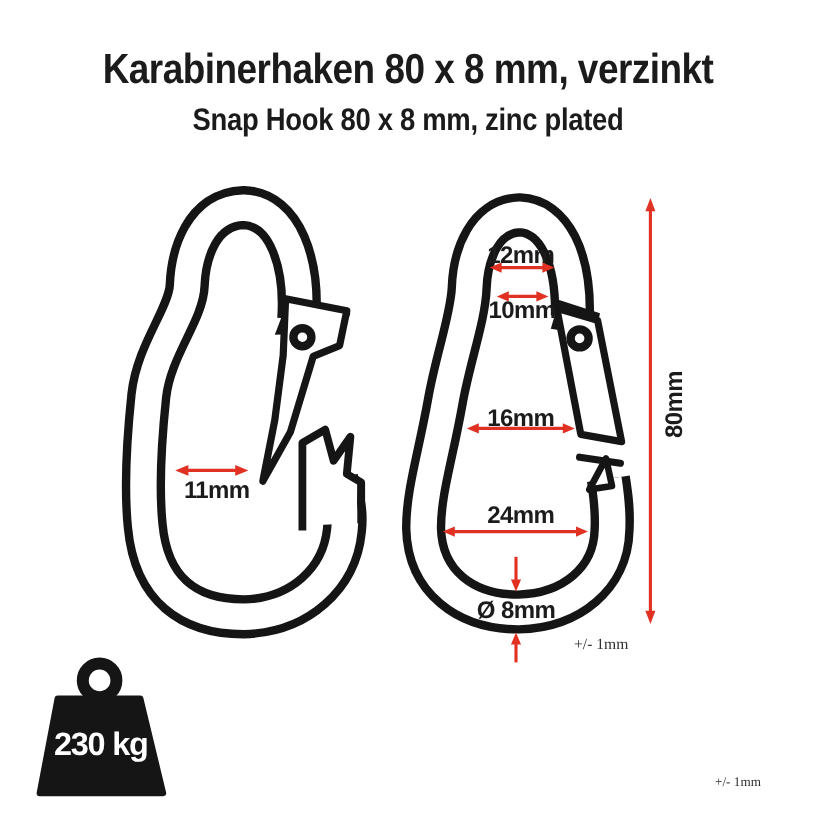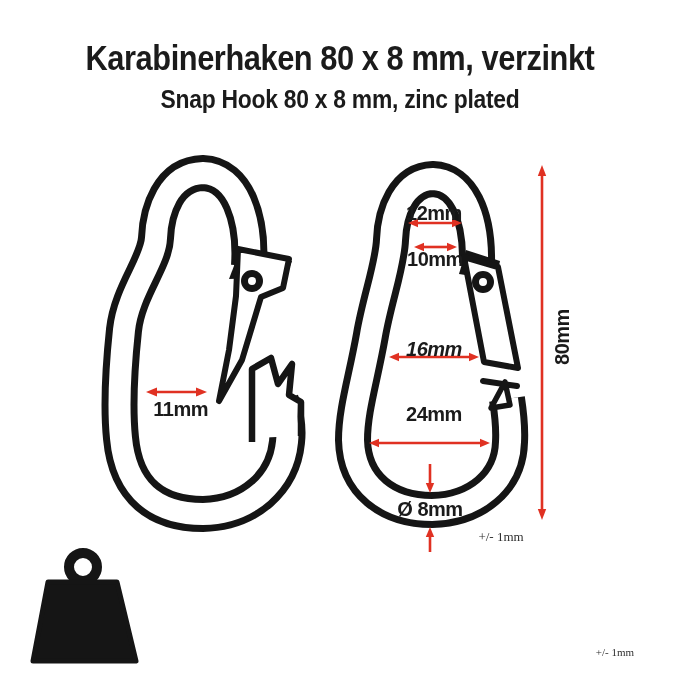--- a/index.html
+++ b/index.html
@@ -130,26 +130,27 @@
 
   <div class="hdr title">Karabinerhaken 80 x 8 mm, verzinkt</div>
   <div class="hdr subtitle">Snap Hook 80 x 8 mm, zinc plated</div>
 
   <div class="dim" style="left:146px;top:399px;width:62px;text-align:right;">11mm</div>
 
   <div class="dim" style="left:404px;top:203px;width:60px;">12mm</div>
 
   <div class="dim" style="left:404px;top:249px;width:62px;text-align:center;">10mm</div>
 
-  <div class="dim" style="left:404px;top:339px;width:60px;font-style:italic;">16mm</div>
+  <div class="dim" style="left:404px;top:339px;width:60px;">16mm</div>
 
-  <div class="dim" style="left:404px;top:404px;width:60px;">24mm</div>
+  <div class="dim" style="left:404px;top:420px;width:60px;">24mm</div>
 
   <div class="dim" style="left:396px;top:499px;width:68px;">Ø 8mm</div>
 
   <div class="dim dim-rot" style="left:532px;top:327px;width:60px;height:20px;">80mm</div>
 
   <div class="tol" style="left:466px;top:530px;width:70px;font-size:13px;">+/- 1mm</div>
 
   <div class="tol" style="left:580px;top:647px;width:70px;font-size:11px;">+/- 1mm</div>
 
+  <div class="capacity" style="left:32px;top:607px;width:104px;">230 kg</div>
 
 </div>
 
 </body></html>

